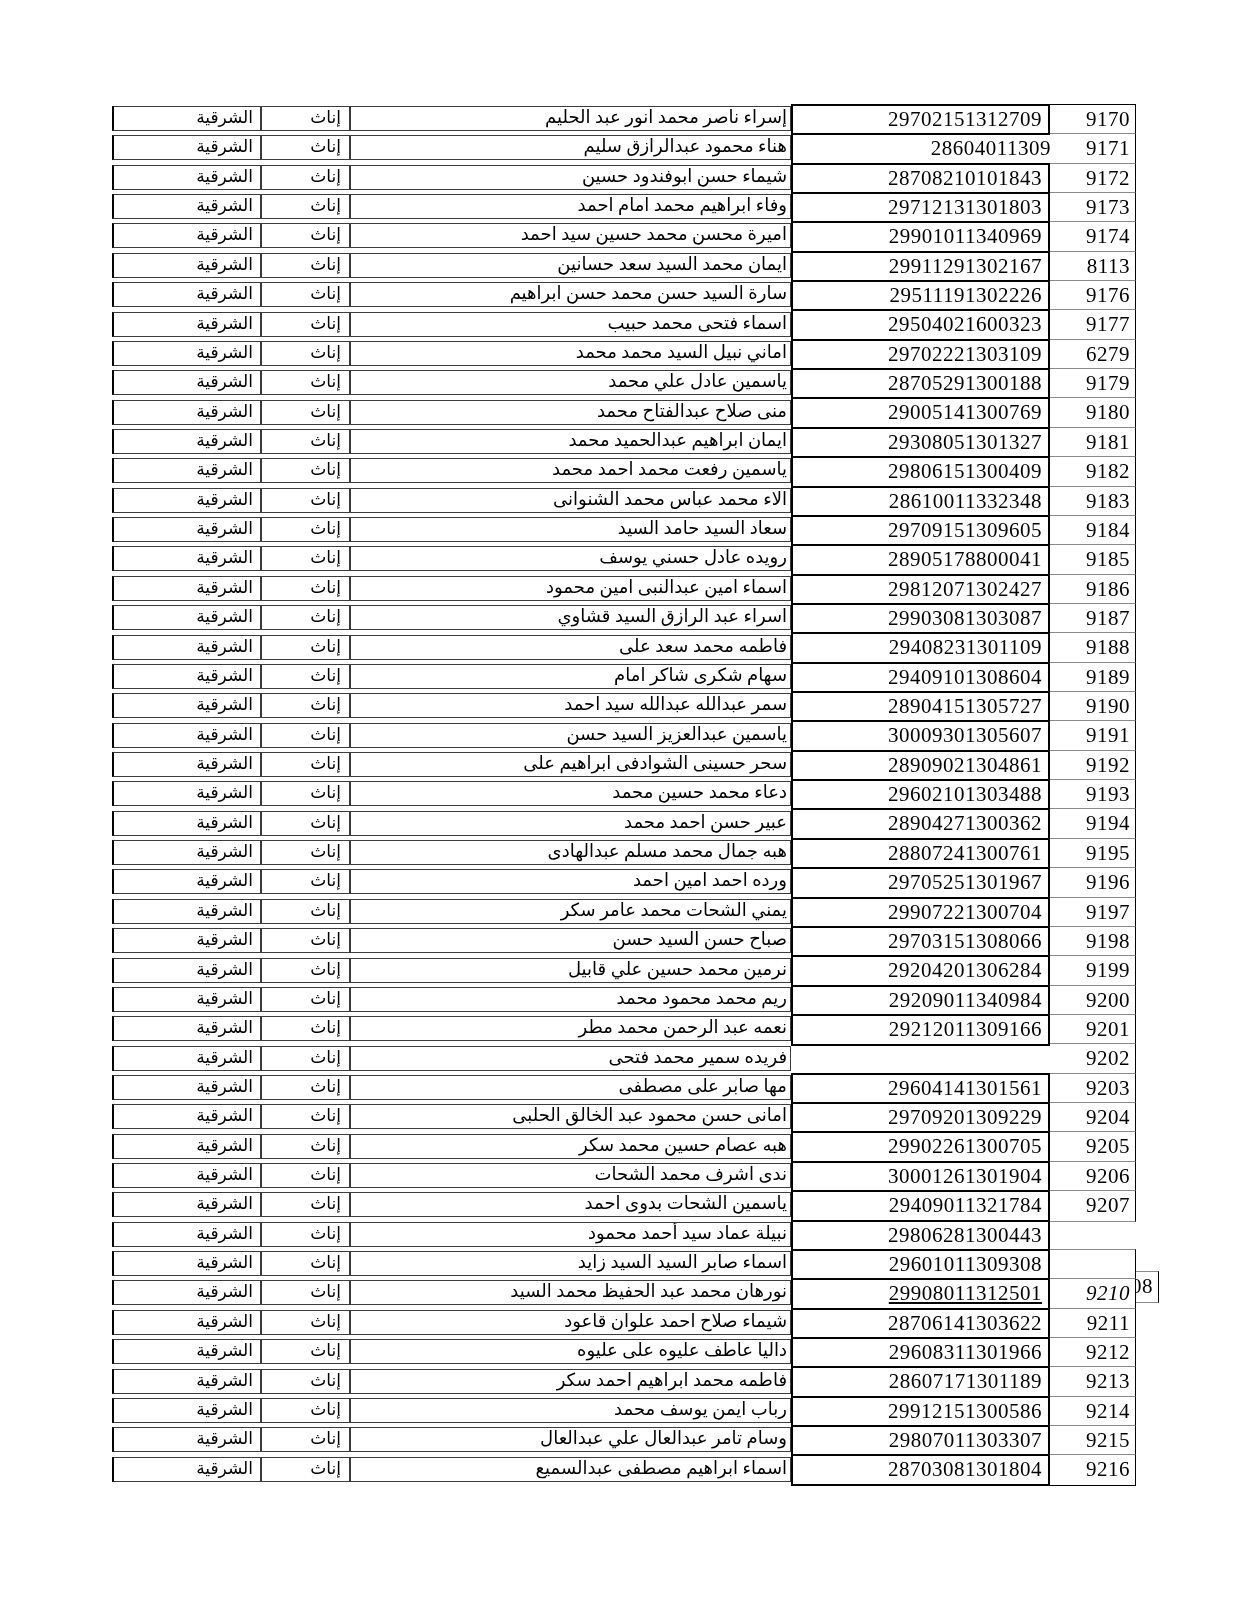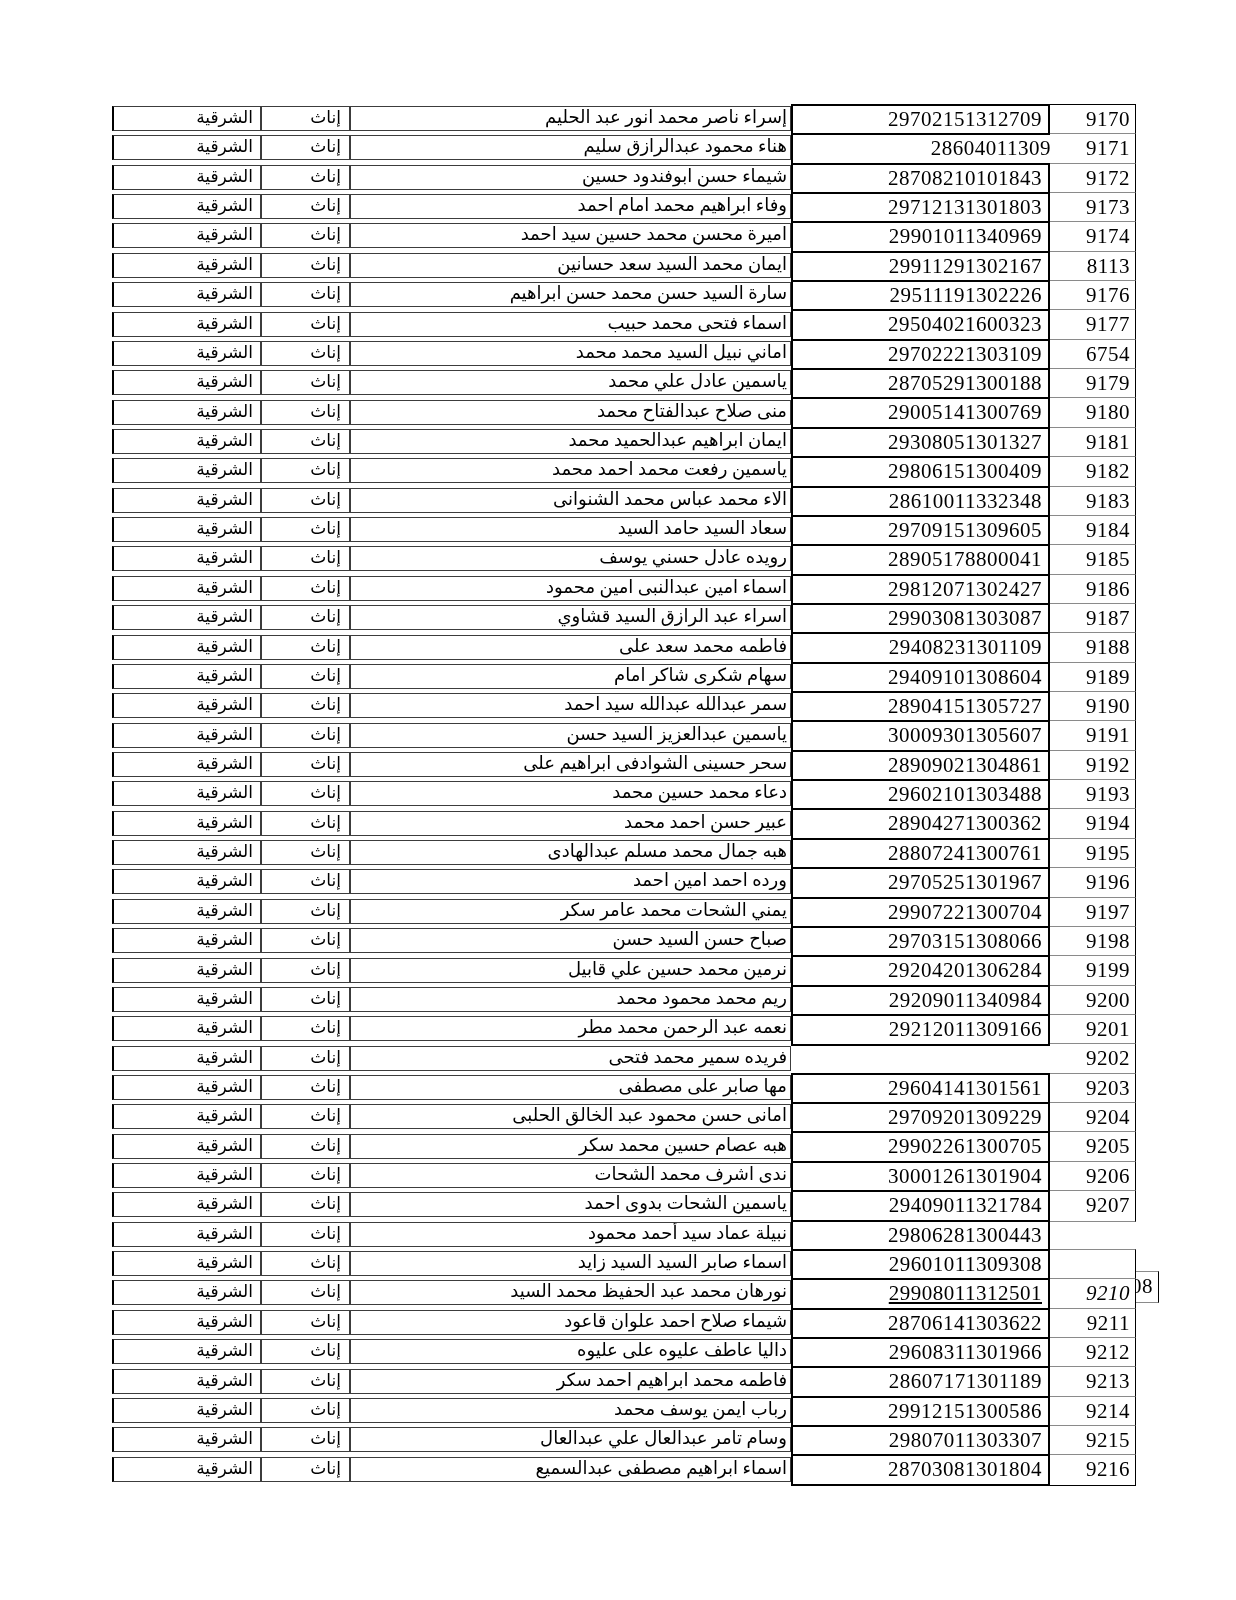--- a/index.html
+++ b/index.html
@@ -128,21 +128,21 @@
         <div class="cell ar" style="left: 0px; width: 139px; line-height: 21.5px; padding-right: 7px;">الشرقية</div>
         <div class="vdiv" style="left: 146px; width: 1.6px;"></div>
         <div class="cell ar" style="left: 148px; width: 79px; line-height: 21.5px; padding-right: 8px;">إناث</div>
         <div class="vdiv" style="left: 235px; width: 1.6px;"></div>
         <div class="cell ar" style="left: 237px; width: 436px; font-size: 18px; line-height: 21.5px; padding-right: 2px;">اماني نبيل السيد محمد محمد</div>
       </div>
       <div class="rowbox" style="left: 791px; top: 338.7px; width: 259px; height: 31.56px; border: 2.2px solid rgb(0, 0, 0);">
         <div class="num" style="line-height: 27.36px; padding-right: 6px;">29702221303109</div>
       </div>
       <div class="rowbox" style="left: 1050px; top: 338.7px; width: 86px; height: 31.56px; border-top: 1px solid rgb(138, 138, 138); border-bottom: 1px solid rgb(138, 138, 138); border-right: 1.6px solid rgb(0, 0, 0); border-left: none;">
-        <div class="num" style="line-height: 28.86px; padding-right: 5px;">6754</div>
+        <div class="num" style="line-height: 28.86px; padding-right: 5px;">6279</div>
       </div>
       <div class="rowbox" style="left: 112px; top: 370.26px; width: 679px; height: 25px; border-width: 1.6px 1.6px 1.6px 2.5px; border-style: solid; border-color: rgb(60, 60, 60) rgb(60, 60, 60) rgb(60, 60, 60) rgb(0, 0, 0); border-image: initial;">
         <div class="cell ar" style="left: 0px; width: 139px; line-height: 21.5px; padding-right: 7px;">الشرقية</div>
         <div class="vdiv" style="left: 146px; width: 1.6px;"></div>
         <div class="cell ar" style="left: 148px; width: 79px; line-height: 21.5px; padding-right: 8px;">إناث</div>
         <div class="vdiv" style="left: 235px; width: 1.6px;"></div>
         <div class="cell ar" style="left: 237px; width: 436px; font-size: 18px; line-height: 21.5px; padding-right: 2px;">ياسمين عادل علي محمد</div>
       </div>
       <div class="rowbox" style="left: 791px; top: 368.06px; width: 259px; height: 31.56px; border: 2.2px solid rgb(0, 0, 0);">
         <div class="num" style="line-height: 27.36px; padding-right: 6px;">28705291300188</div>

